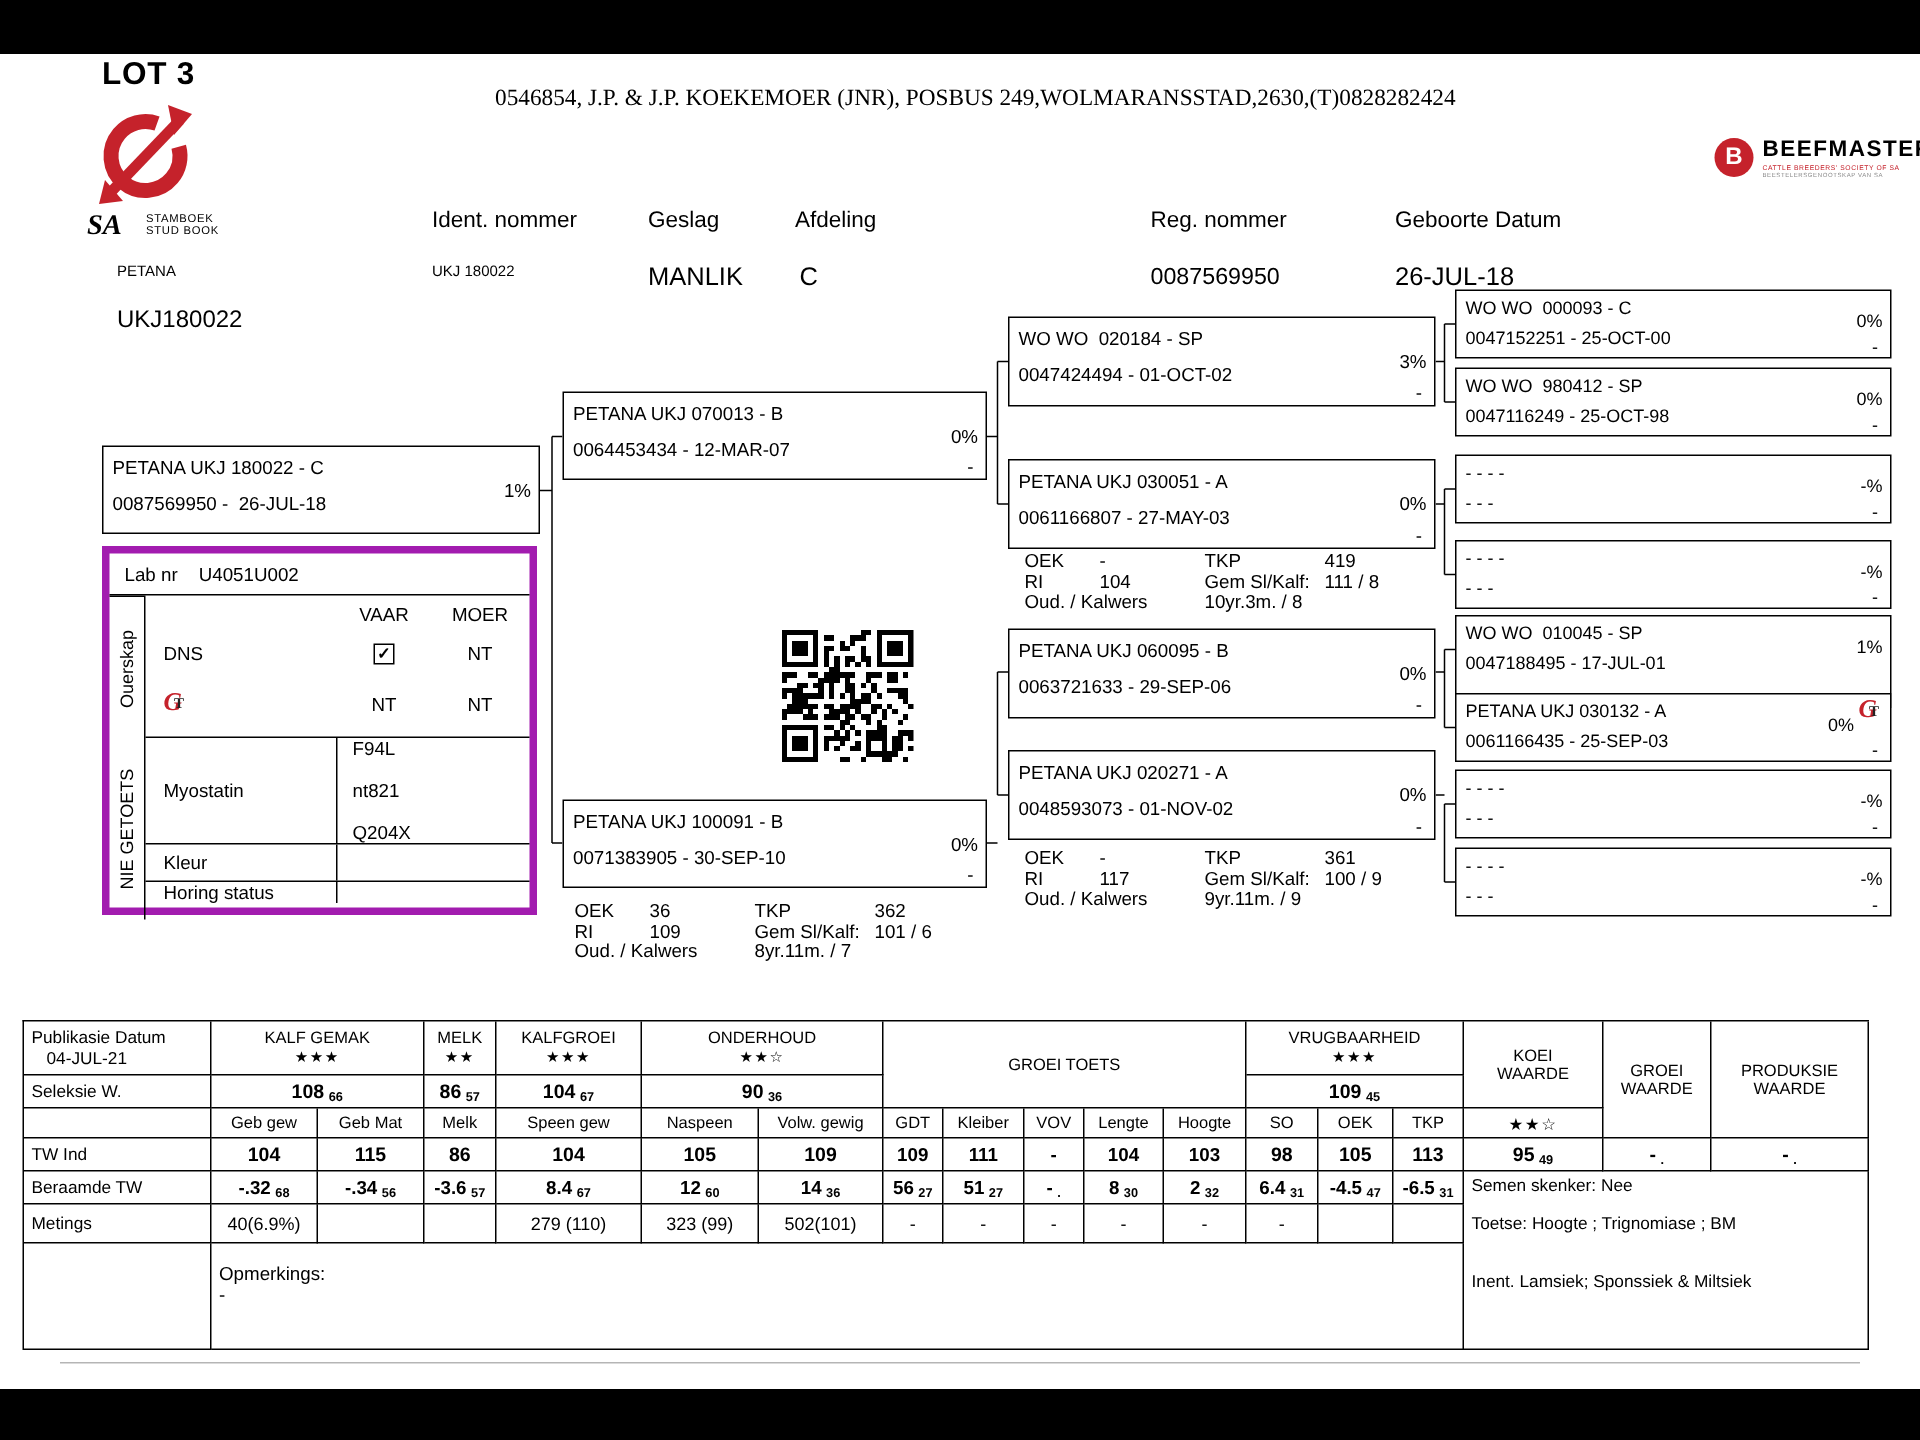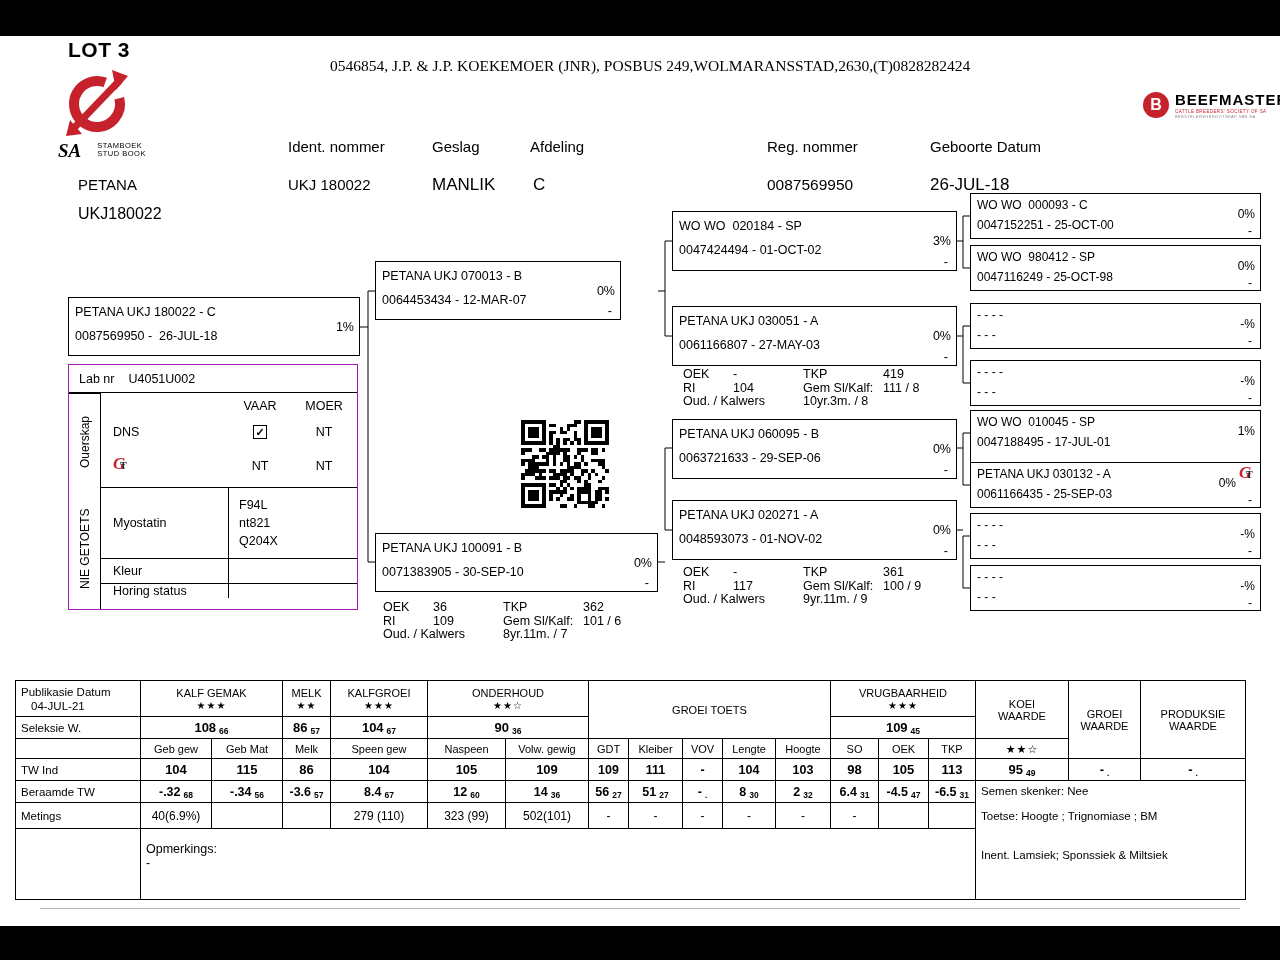--- a/index.html
+++ b/index.html
@@ -20,21 +20,21 @@
   .pbox.sm .preg{top:25px}
   .pbox.sm .ppct{top:14px}
   .pbox.sm .pdash{bottom:1px}
 
   
   .stats{position:absolute;display:grid;grid-template-columns:50px 70px 80px auto;width:274px;font-size:12.5px;line-height:13.5px}
   .stats .sp2{grid-column:1/3}
   .stats .sp2r{grid-column:3/5}
 
   
-  .labbox{position:absolute;left:68px;top:364px;width:290px;height:246px;border:1px solid #a21caf;font-size:12.5px}
+  .labbox{position:absolute;left:68px;top:364px;width:290px;height:246px;border:5px solid #a21caf;font-size:12.5px}
   .labrow1{height:28px;border-bottom:1px solid #000;display:flex;align-items:center;gap:14px;padding-left:10px}
   .labbody{display:flex;height:216px}
   .labstrip{width:32px;border-right:1px solid #000;display:flex;flex-direction:column}
   .vlab{writing-mode:vertical-rl;transform:rotate(180deg);display:flex;align-items:center;justify-content:center;font-size:12px;width:100%}
   .labmain{flex:1;display:flex;flex-direction:column}
   .lrow{display:flex;align-items:center}
   .lcell-l{width:128px;padding-left:12px}
   .lcell-v{width:62px;display:flex;justify-content:center}
   .lcell-m{width:66px;display:flex;justify-content:center}
   .cb{display:inline-flex;width:14px;height:14px;border:1.5px solid #000;align-items:center;justify-content:center;font-size:11px;font-weight:bold;line-height:1}
@@ -52,21 +52,21 @@
   .tc.topleft{align-items:flex-start;justify-content:flex-start;padding:13px 0 0 5px;flex-direction:column;text-align:left}
   .num{font-weight:bold;font-size:13px}
   .num2{font-weight:bold;font-size:12.5px}
   .met{font-size:12px}
   .sub{font-size:8.5px;font-weight:bold;margin-left:3px;position:relative;top:3px}
   .stars{font-size:10px;letter-spacing:1px;margin-top:1px}
   .gtitle{font-size:11px}
   .lbl{font-size:11.5px}
 
   .hlabel{position:absolute;font-size:15px}
-  .hvalue{position:absolute;font-size:15px}
+  .hvalue{position:absolute;font-size:10px}
   .hvalue.big{font-size:17px}
 
   .sa-text{position:absolute;display:flex;align-items:flex-end;gap:16px}
   .sa-sa{font-family:"Liberation Serif",serif;font-style:italic;font-weight:bold;font-size:19px;line-height:1}
   .sa-lines{display:flex;flex-direction:column;font-size:7.5px;letter-spacing:.5px;line-height:1.1;padding-bottom:2px}
 
   .bm{position:absolute;display:flex;align-items:flex-start;gap:6px}
   .bm-circ{width:26px;height:26px;border-radius:50%;background:#c5222b;color:#fff;display:flex;align-items:center;justify-content:center;font-weight:bold;font-size:16px}
   .bm-name{font-weight:bold;font-size:15px;letter-spacing:1px;line-height:1}
   .bm-sub1{font-size:4.5px;color:#c5222b;letter-spacing:.4px;margin-top:2px}
@@ -132,21 +132,21 @@
              M957 448 H963 M963 433 V485 M963 433 H970 M963 485 H970
              M957 530 H963 M963 536 V588 M963 536 H970 M963 588 H970" stroke="#000" stroke-width="1" fill="none"></path>
   </svg>
 
   <div class="pbox" style="left:68px;top:297px;width:292px;height:59px">
     <div class="pname">PETANA UKJ 180022 - C</div>
     <div class="preg">0087569950 -  26-JUL-18</div>
     <span class="ppct">1%</span>
     <span class="pdash"></span>
   </div>
-  <div class="pbox" style="left:375px;top:261px;width:246px;height:59px">
+  <div class="pbox" style="left:375px;top:261px;width:283px;height:59px">
     <div class="pname">PETANA UKJ 070013 - B</div>
     <div class="preg">0064453434 - 12-MAR-07</div>
     <span class="ppct">0%</span>
     <span class="pdash">-</span>
   </div>
   <div class="pbox" style="left:375px;top:533px;width:283px;height:59px">
     <div class="pname">PETANA UKJ 100091 - B</div>
     <div class="preg">0071383905 - 30-SEP-10</div>
     <span class="ppct">0%</span>
     <span class="pdash">-</span>
@@ -294,21 +294,21 @@
             <span class="gt">
               <span class="g">G</span>
               <span class="t">T</span>
             </span>
           </span>
           <span class="lcell-v">NT</span>
           <span class="lcell-m">NT</span>
         </div>
         <div class="lrow" style="height:71px;border-bottom:1px solid #000;align-items:stretch">
           <span class="lcell-l" style="border-right:1px solid #000;display:flex;align-items:center">Myostatin</span>
-          <span style="display:flex;flex-direction:column;justify-content:center;gap:4px;padding-left:10px">
+          <span style="display:flex;flex-direction:column;justify-content:space-between;gap:4px;padding-left:10px">
             <span>F94L</span>
             <span>nt821</span>
             <span>Q204X</span>
           </span>
         </div>
         <div class="lrow" style="height:25px;border-bottom:1px solid #000;align-items:stretch">
           <span class="lcell-l" style="border-right:1px solid #000;display:flex;align-items:center">Kleur</span>
         </div>
         <div class="lrow" style="flex:1;align-items:flex-start">
           <span class="lcell-l" style="border-right:1px solid #000;display:flex;align-items:center">Horing status</span>

